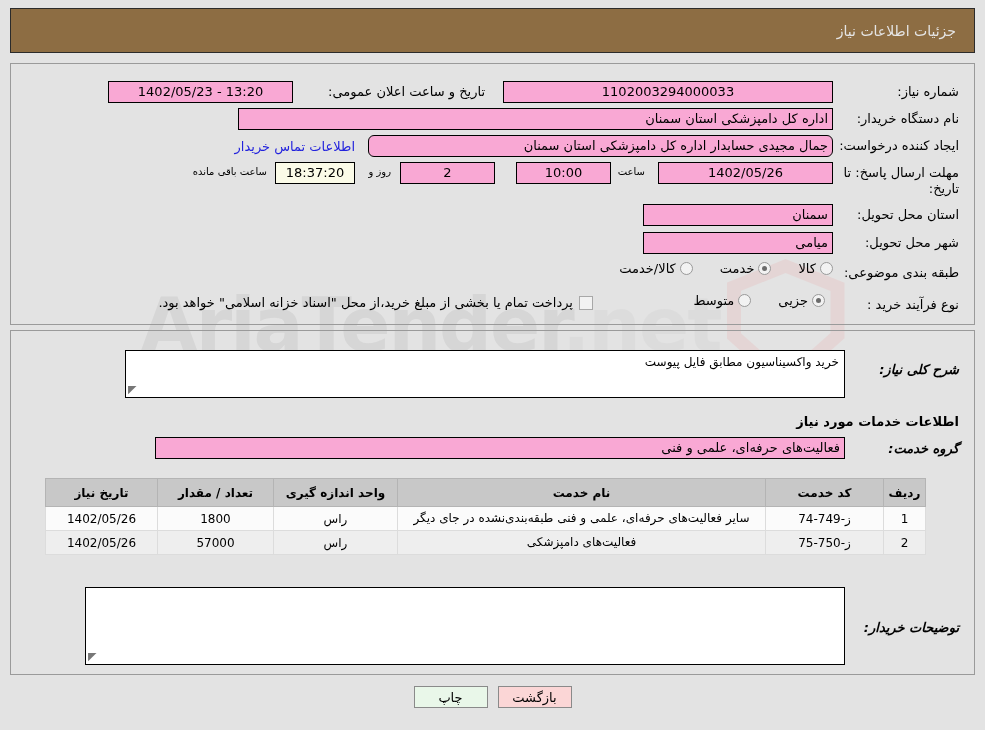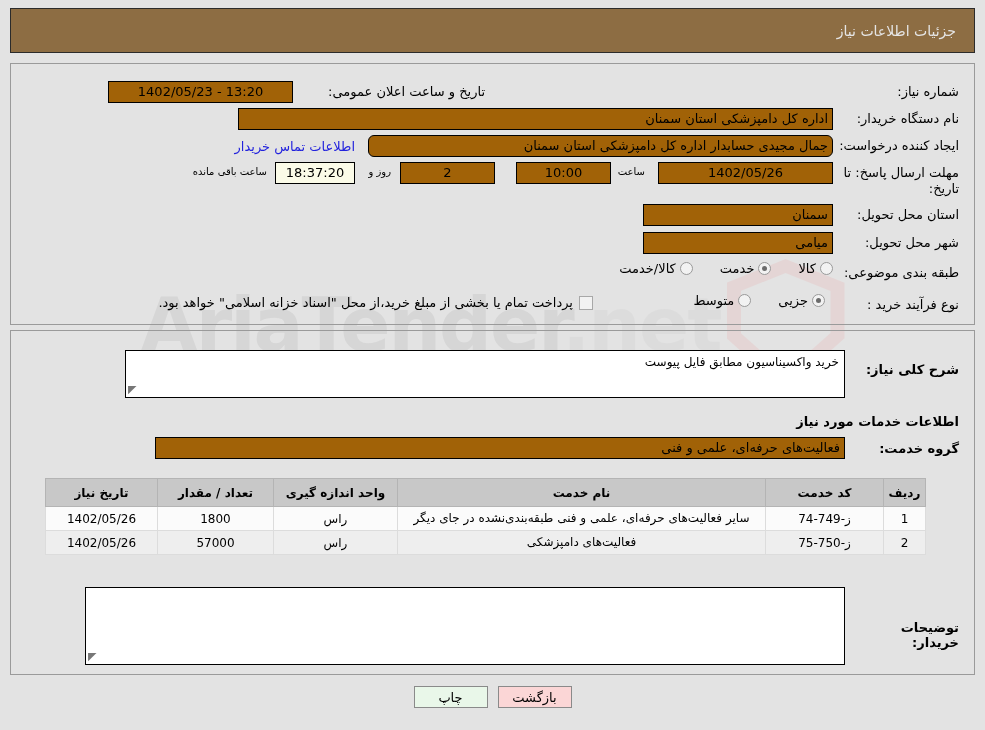--- a/index.html
+++ b/index.html
@@ -94,21 +94,21 @@
   .field-label {
     position: absolute;
     text-align: right;
     font-size: 13px;
     color: #000;
     line-height: 15px;
     z-index: 4;
   }
   .txt {
     position: absolute;
-    background: #a16207;
+    background: #f9a8d4;
     border: 1px solid #000;
     height: 22px;
     font-family: "DejaVu Sans", "Liberation Sans", sans-serif;
     font-size: 13px;
     color: #000;
     padding: 0 4px;
     line-height: 20px;
     text-align: center;
     white-space: nowrap;
     overflow: hidden;
@@ -210,20 +210,21 @@
 
   .section-heading {
     position: absolute;
     font-size: 13px;
     font-weight: bold;
     color: #000;
     z-index: 4;
   }
   .bold-label {
     font-weight: bold;
+    font-style: italic;
   }
 
   
   .tbl-wrap {
     position: absolute;
     left: 46px;
     top: 478px;
     width: 880px;
     z-index: 4;
   }
@@ -295,20 +296,21 @@
     </div>
   </div>
 
   <div class="titlebar">
     <div class="title">جزئیات اطلاعات نیاز</div>
   </div>
 
   <div class="panel" id="panel-top"></div>
 
   <div class="field-label" style="top:84px; right:26px; width:120px;">شماره نیاز:</div>
+  <div class="txt" style="top:81px; right:152px; width:330px;">1102003294000033</div>
 
   <div class="field-label" style="top:84px; right:500px; width:185px; text-align:right;">تاریخ و ساعت اعلان عمومی:</div>
   <div class="txt" style="top:81px; right:692px; width:185px;">13:20 - 1402/05/23</div>
 
   <div class="field-label" style="top:111px; right:26px; width:120px;">نام دستگاه خریدار:</div>
   <div class="txt right" style="top:108px; right:152px; width:595px;">اداره کل دامپزشکی استان سمنان</div>
 
   <div class="field-label" style="top:138px; right:26px; width:120px;">ایجاد کننده درخواست:</div>
   <div class="txt right" style="top:135px; right:152px; width:465px;border-radius:6px;">جمال مجیدی حسابدار اداره کل دامپزشکی استان سمنان</div>
   <a class="link" style="top:139px; right:630px;" href="#">اطلاعات تماس خریدار</a>

